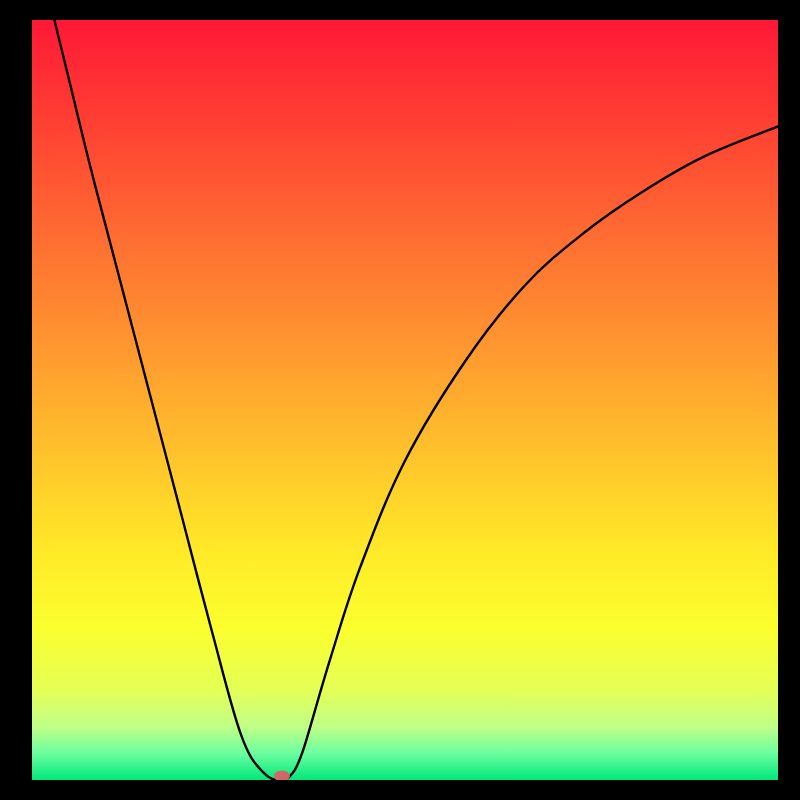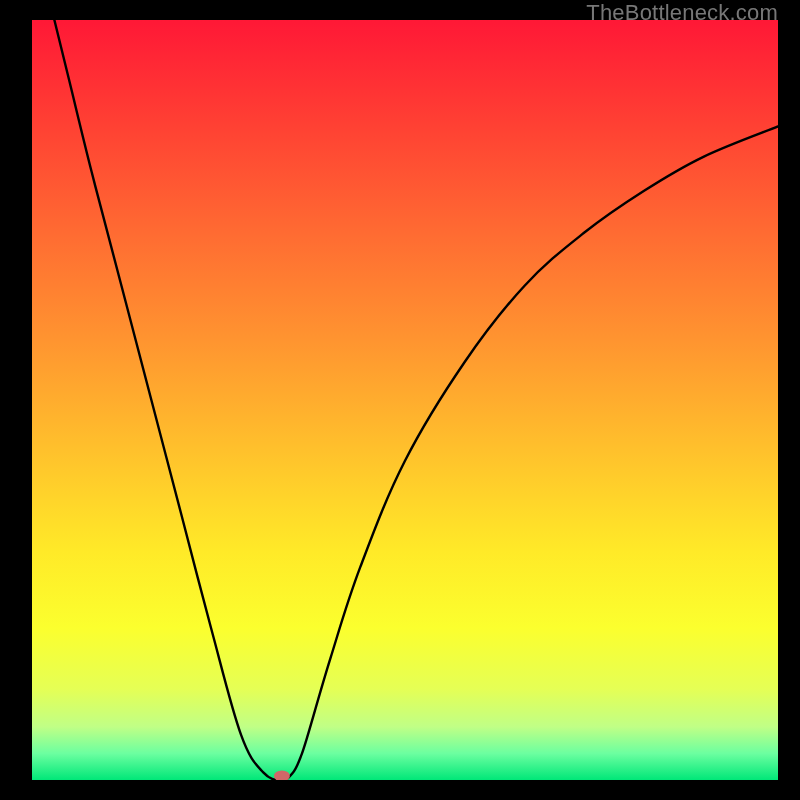--- a/index.html
+++ b/index.html
@@ -35,21 +35,20 @@
     font-weight: 500;
     letter-spacing: 0.2px;
   }
   svg { display: block; }
 </style>
 </head>
 <body>
 
 <div class="frame">
 
-  <div class="watermark">TheBottleneck.com</div>
 
   <div class="plot">
     <svg id="chart-svg" width="746" height="760" viewBox="0 0 746 760" preserveAspectRatio="none">
       <defs>
         <linearGradient id="bg-grad" x1="0" y1="0" x2="0" y2="1">
             <stop offset="0%" stop-color="#ff1836"></stop>
             <stop offset="14.000000000000002%" stop-color="#ff4133"></stop>
             <stop offset="28.000000000000004%" stop-color="#ff6b32"></stop>
             <stop offset="42%" stop-color="#ff9430"></stop>
             <stop offset="56.00000000000001%" stop-color="#ffbf2c"></stop>

